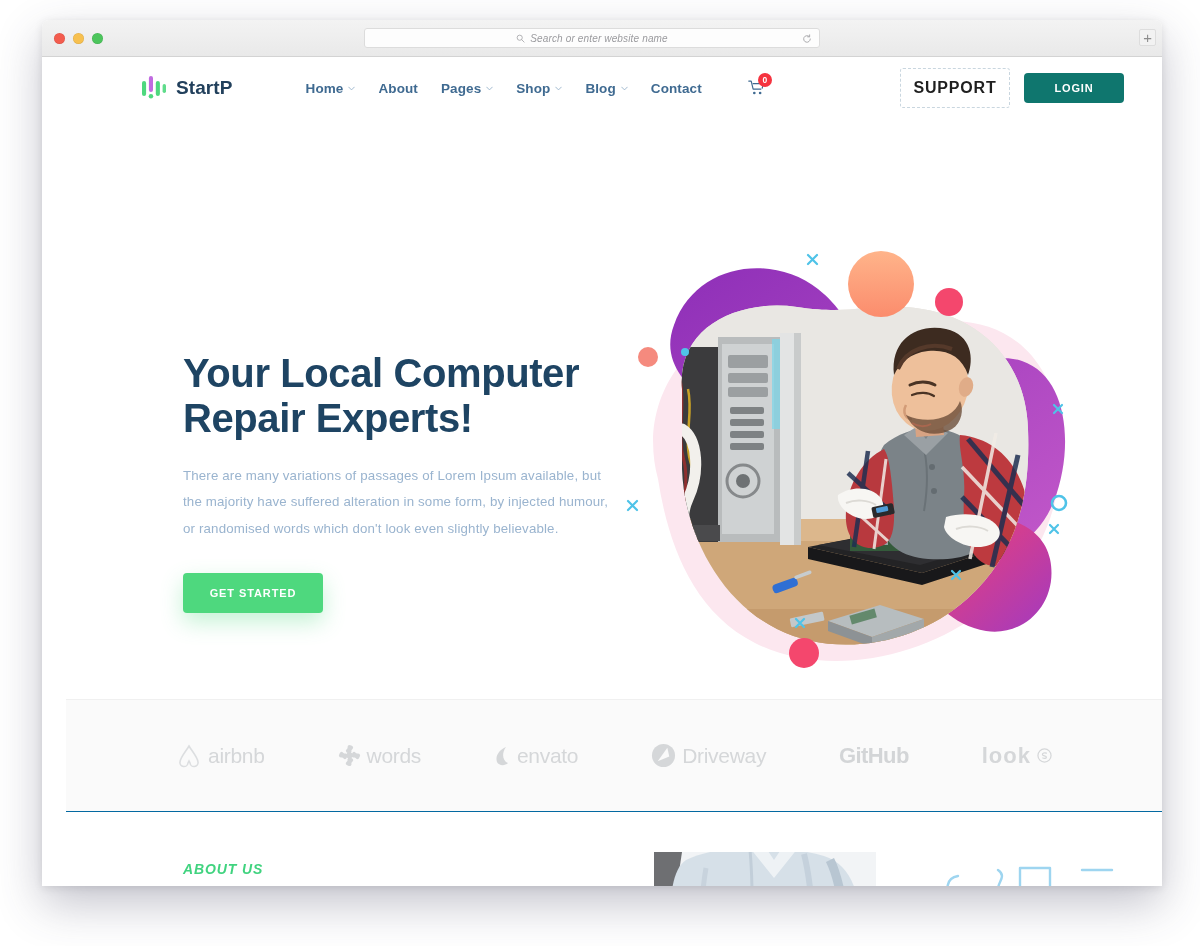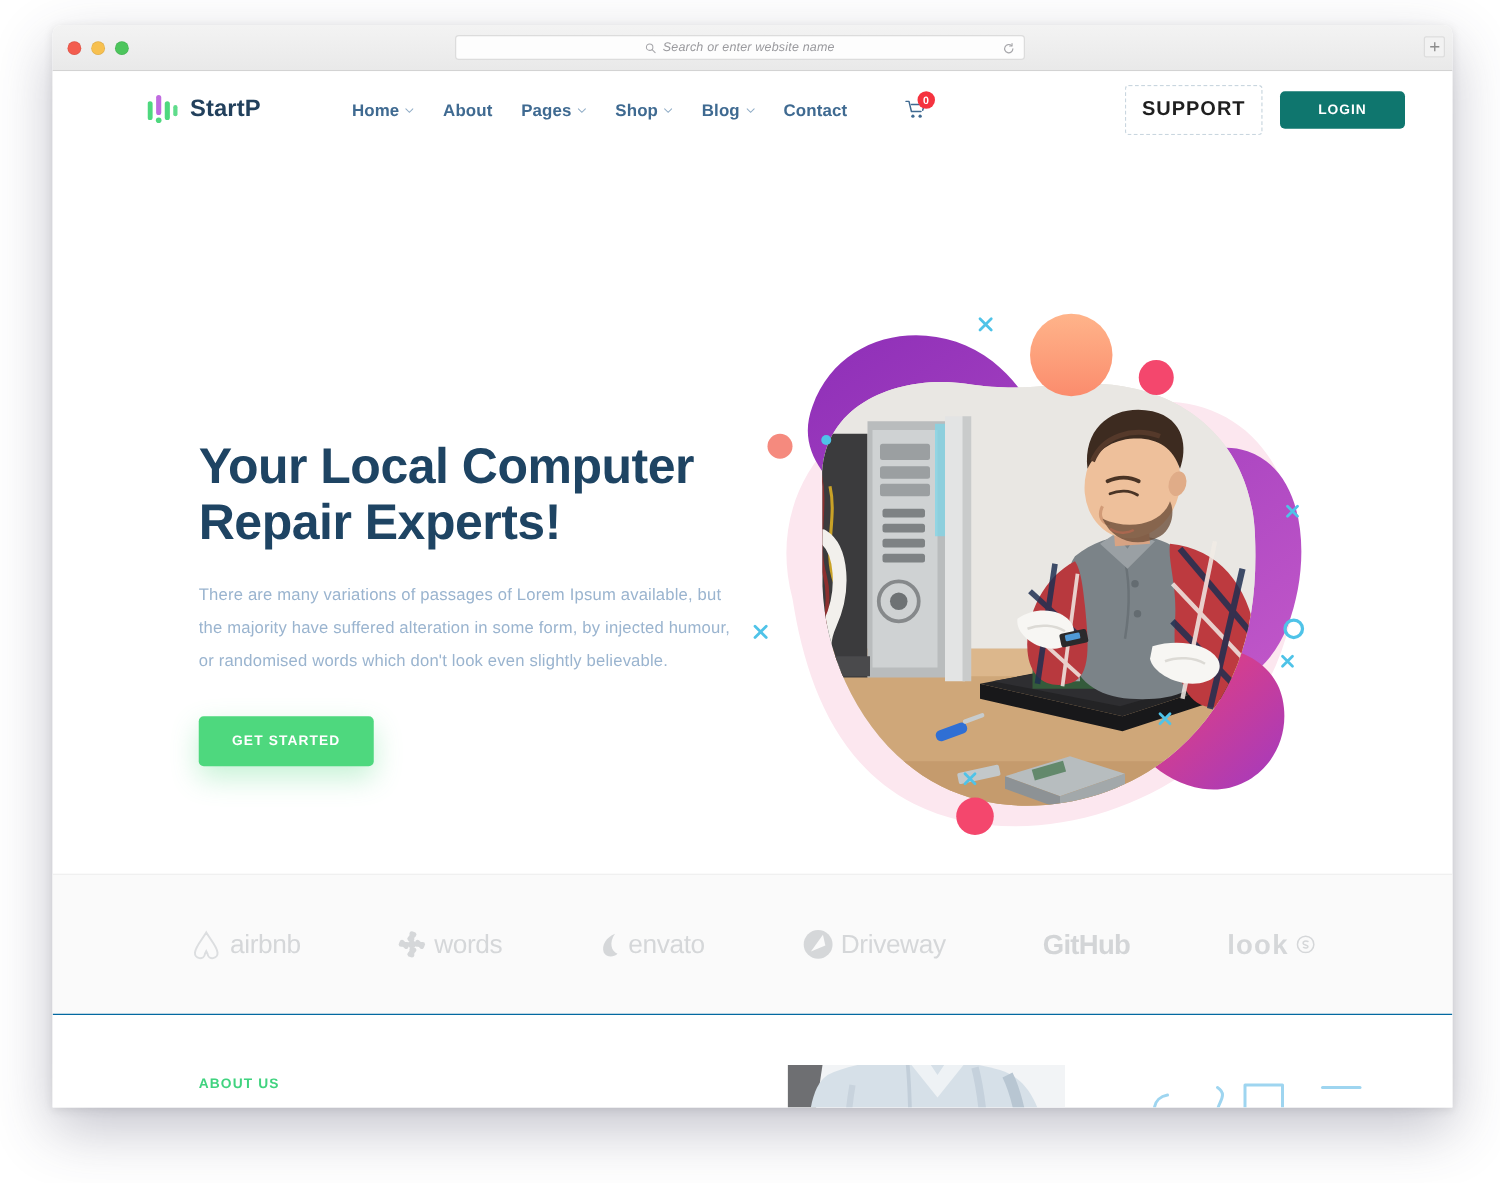--- a/index.html
+++ b/index.html
@@ -55,21 +55,21 @@
   .reload-icon { position: absolute; right: 7px; top: 5px; width: 10px; height: 10px; }
   #newtab-btn {
     position: absolute; right: 6px; top: 9px;
     width: 17px; height: 17px;
     display: flex; align-items: center; justify-content: center;
     color: #8c8c8c; font-size: 15px; line-height: 1;
     border: 1px solid #dddddd; background: #f2f2f2; border-radius: 2px;
   }
 
   
-  #viewport { position: relative; height: 829px; background: #fff; overflow: hidden; }
+  #viewport { position: relative; height: 829px; background: #fff; overflow: hidden; padding-left: 24px; }
 
   
   #site-header {
     position: relative; height: 62px;
     display: flex; align-items: center;
     padding: 0 38px 0 76px;
   }
   #brand { display: flex; align-items: center; gap: 9px; }
   .logo-mark { width: 25px; height: 27px; display: block; }
   #brand-name {
@@ -159,22 +159,23 @@
     cursor: pointer;
   }
   .brand-logo.github { font-weight: 700; font-size: 22px; color: #d3d5d7; letter-spacing: -0.6px; }
   .brand-logo.node   { font-weight: 700; font-size: 22px; letter-spacing: 1px; }
   .brand-logo svg { display: block; }
 
   
   #about { position: relative; height: 133px; background: #ffffff; }
   #about-copy { position: absolute; left: 117px; top: 49px; width: 460px; }
   #about-eyebrow {
-    font-size: 11px; font-weight: 700; color: #40d37f;
+    font-size: 14px; font-weight: 700; color: #40d37f;
     letter-spacing: .9px;
+    font-style: italic;
   }
   #about-art {
     position: absolute; left: 588px; top: 40px;
     width: 470px; height: 93px; overflow: hidden;
   }
   #about-art svg { display: block; width: 470px; height: 230px; }
 </style>
 </head>
 <body>
 

